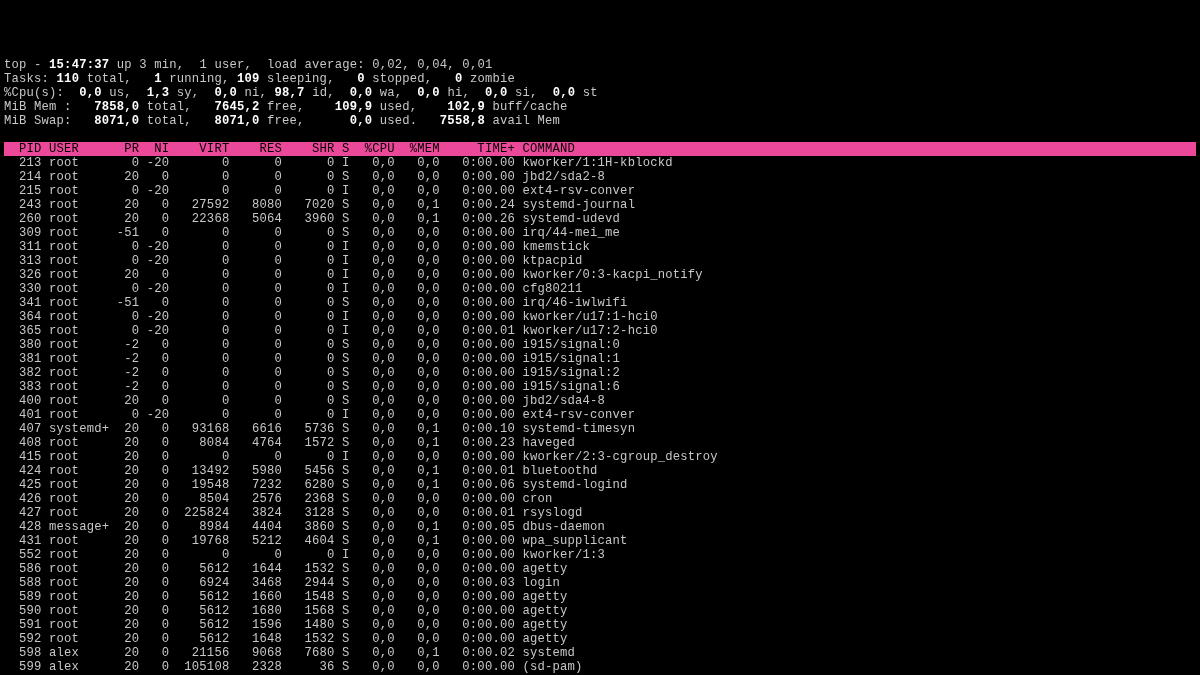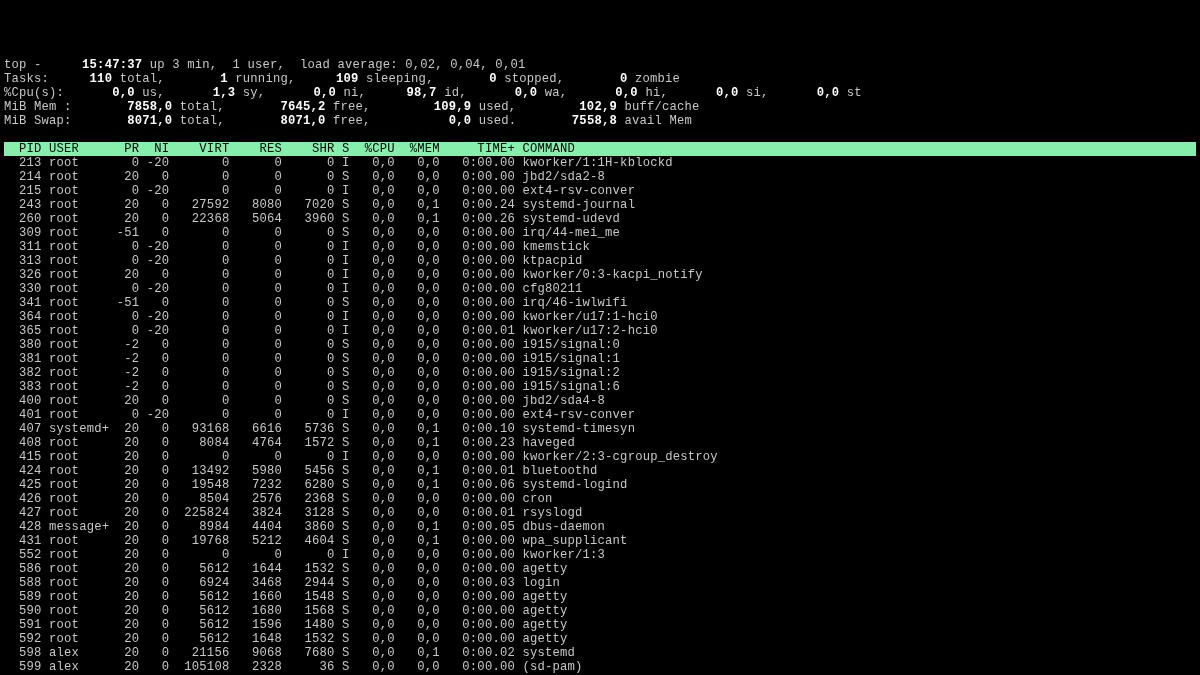--- a/index.html
+++ b/index.html
@@ -9,23 +9,23 @@
     font-family: "Menlo", "Consolas", "Liberation Mono", monospace;
     font-size: 12.2px;
     line-height: 14px;
     width: 1200px;
     height: 675px;
     overflow: hidden;
     padding: 2px 4px;
     white-space: pre;
     letter-spacing: 0.2px;
   }
-  .bold { color: #fff; font-weight: bold; margin-left: 33px; }
+  .bold { color: #fff; font-weight: bold; }
   .hdr-row {
-    background: #86efac;
+    background: #ec4899;
     color: #000;
     display: inline-block;
     width: 100%;
   }
   .row { display: block; }
 </style>
 </head>
 <body>
 
 

